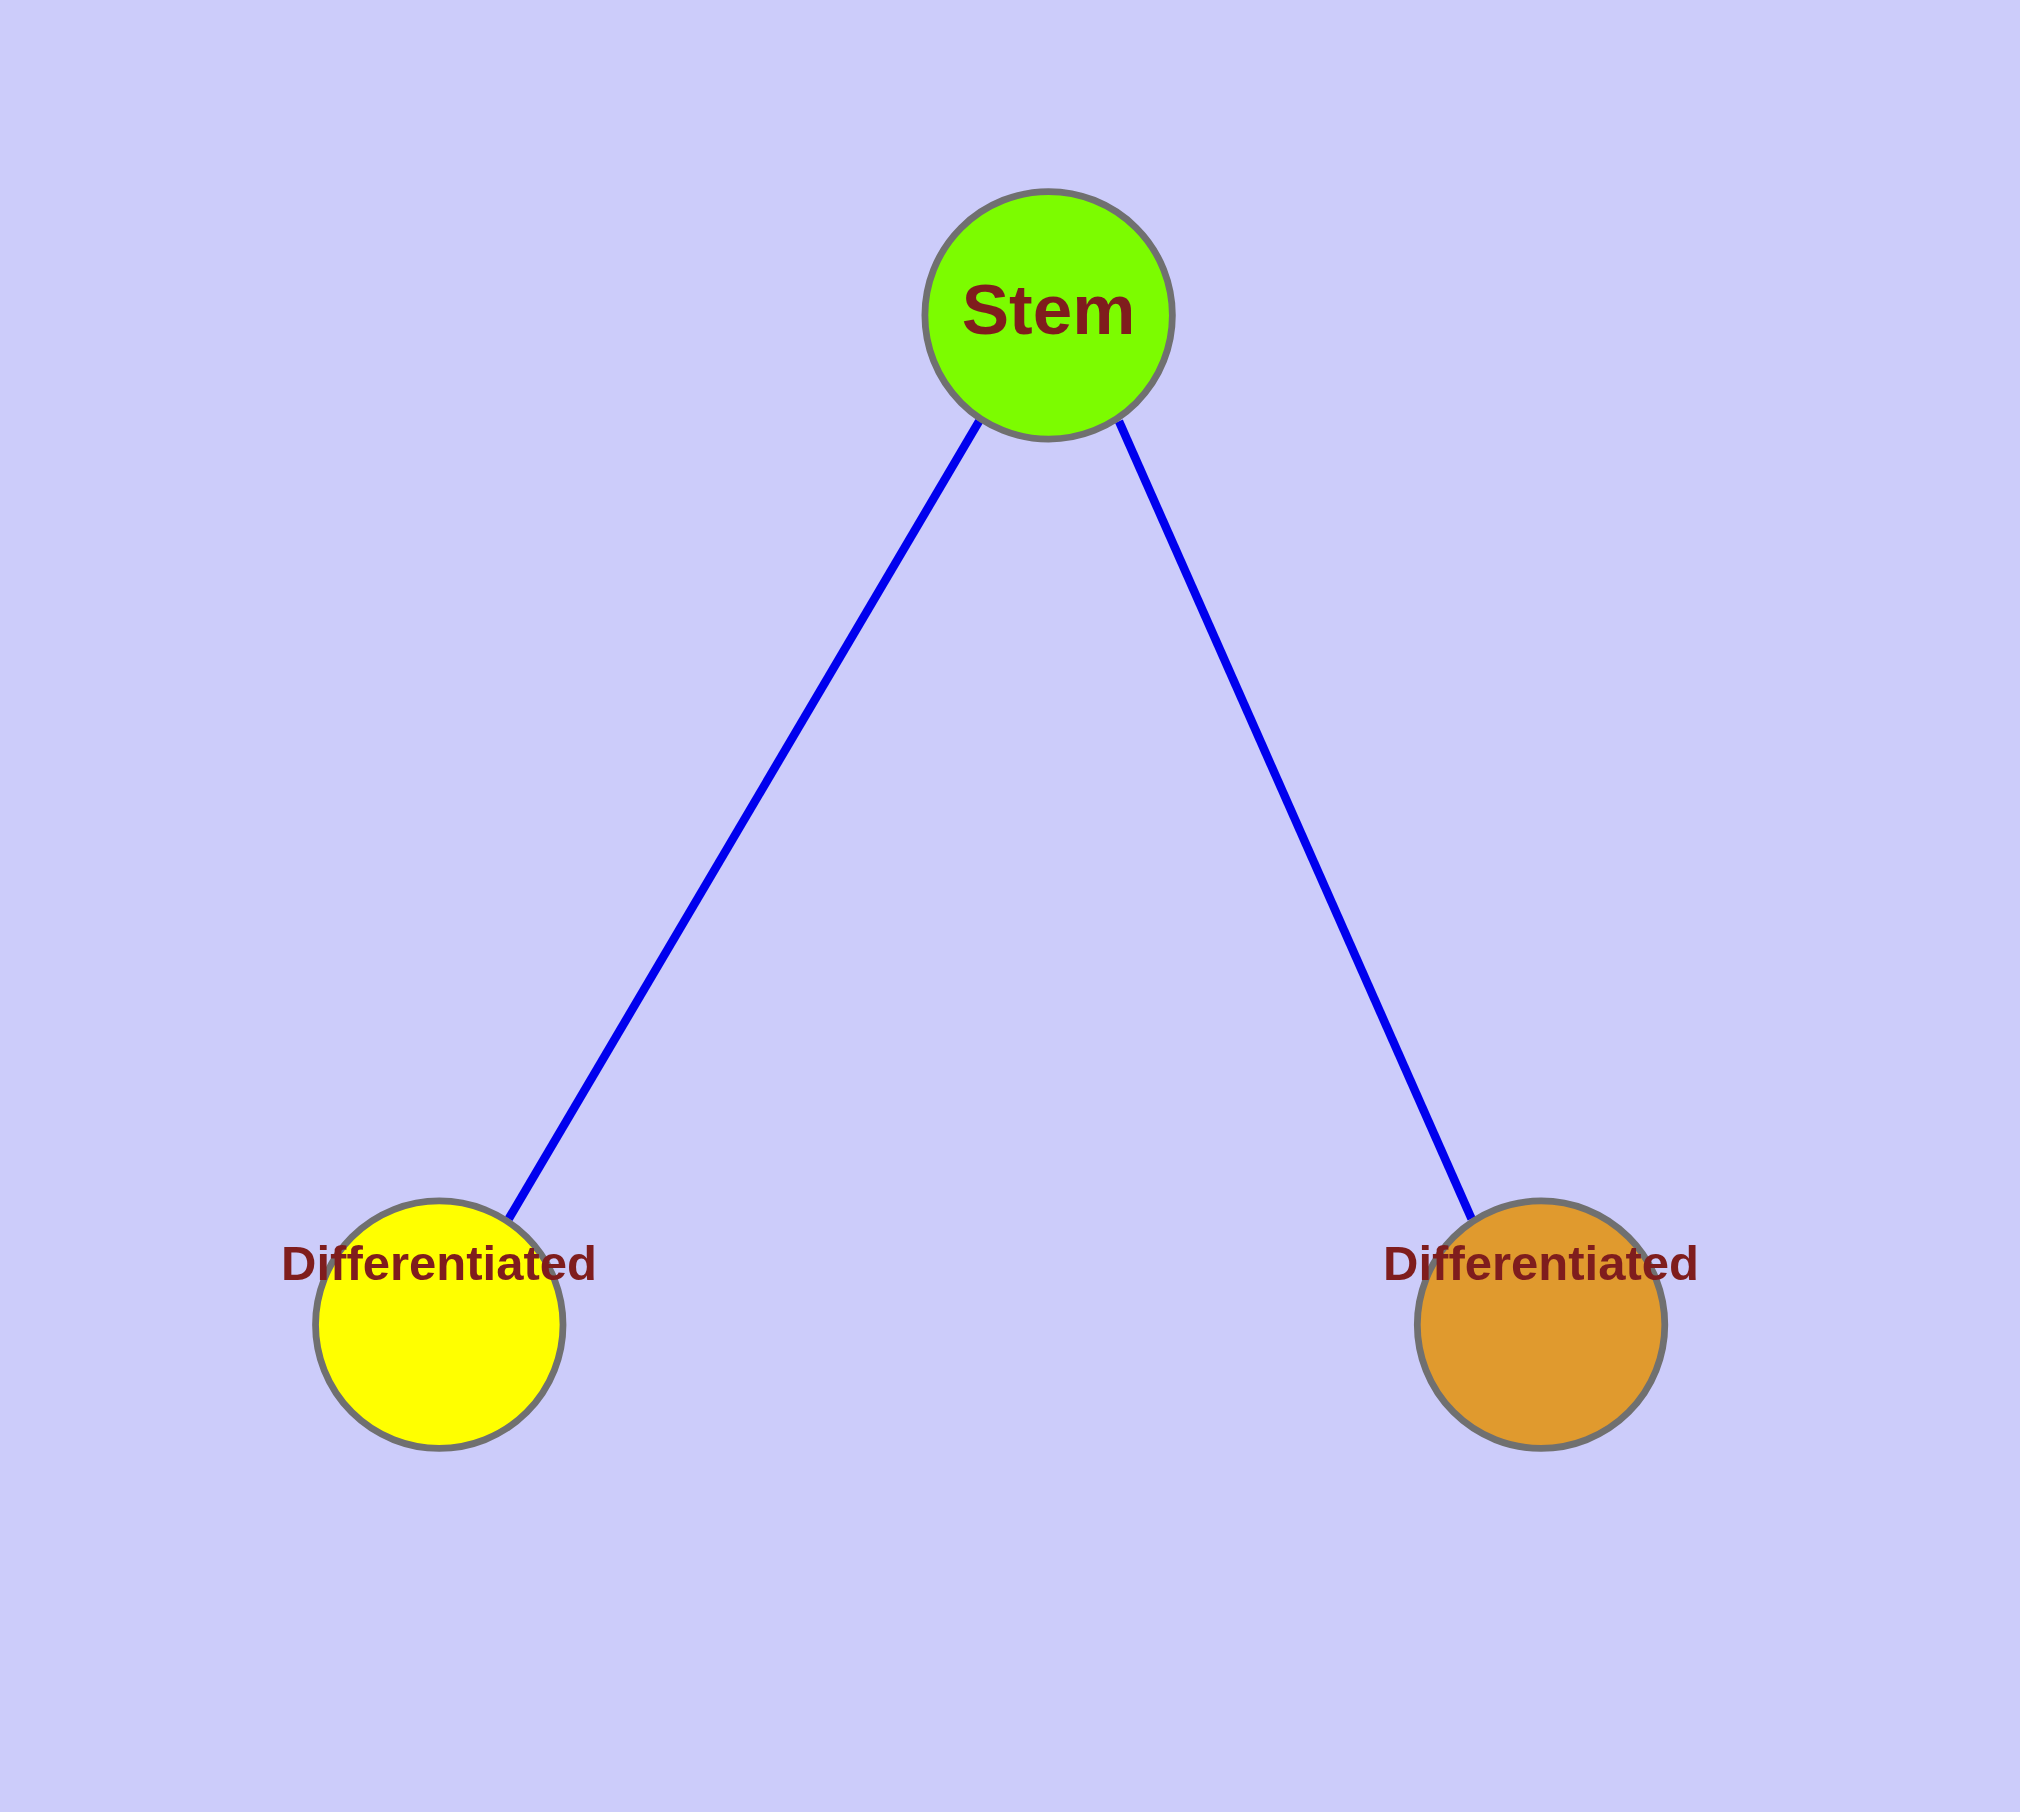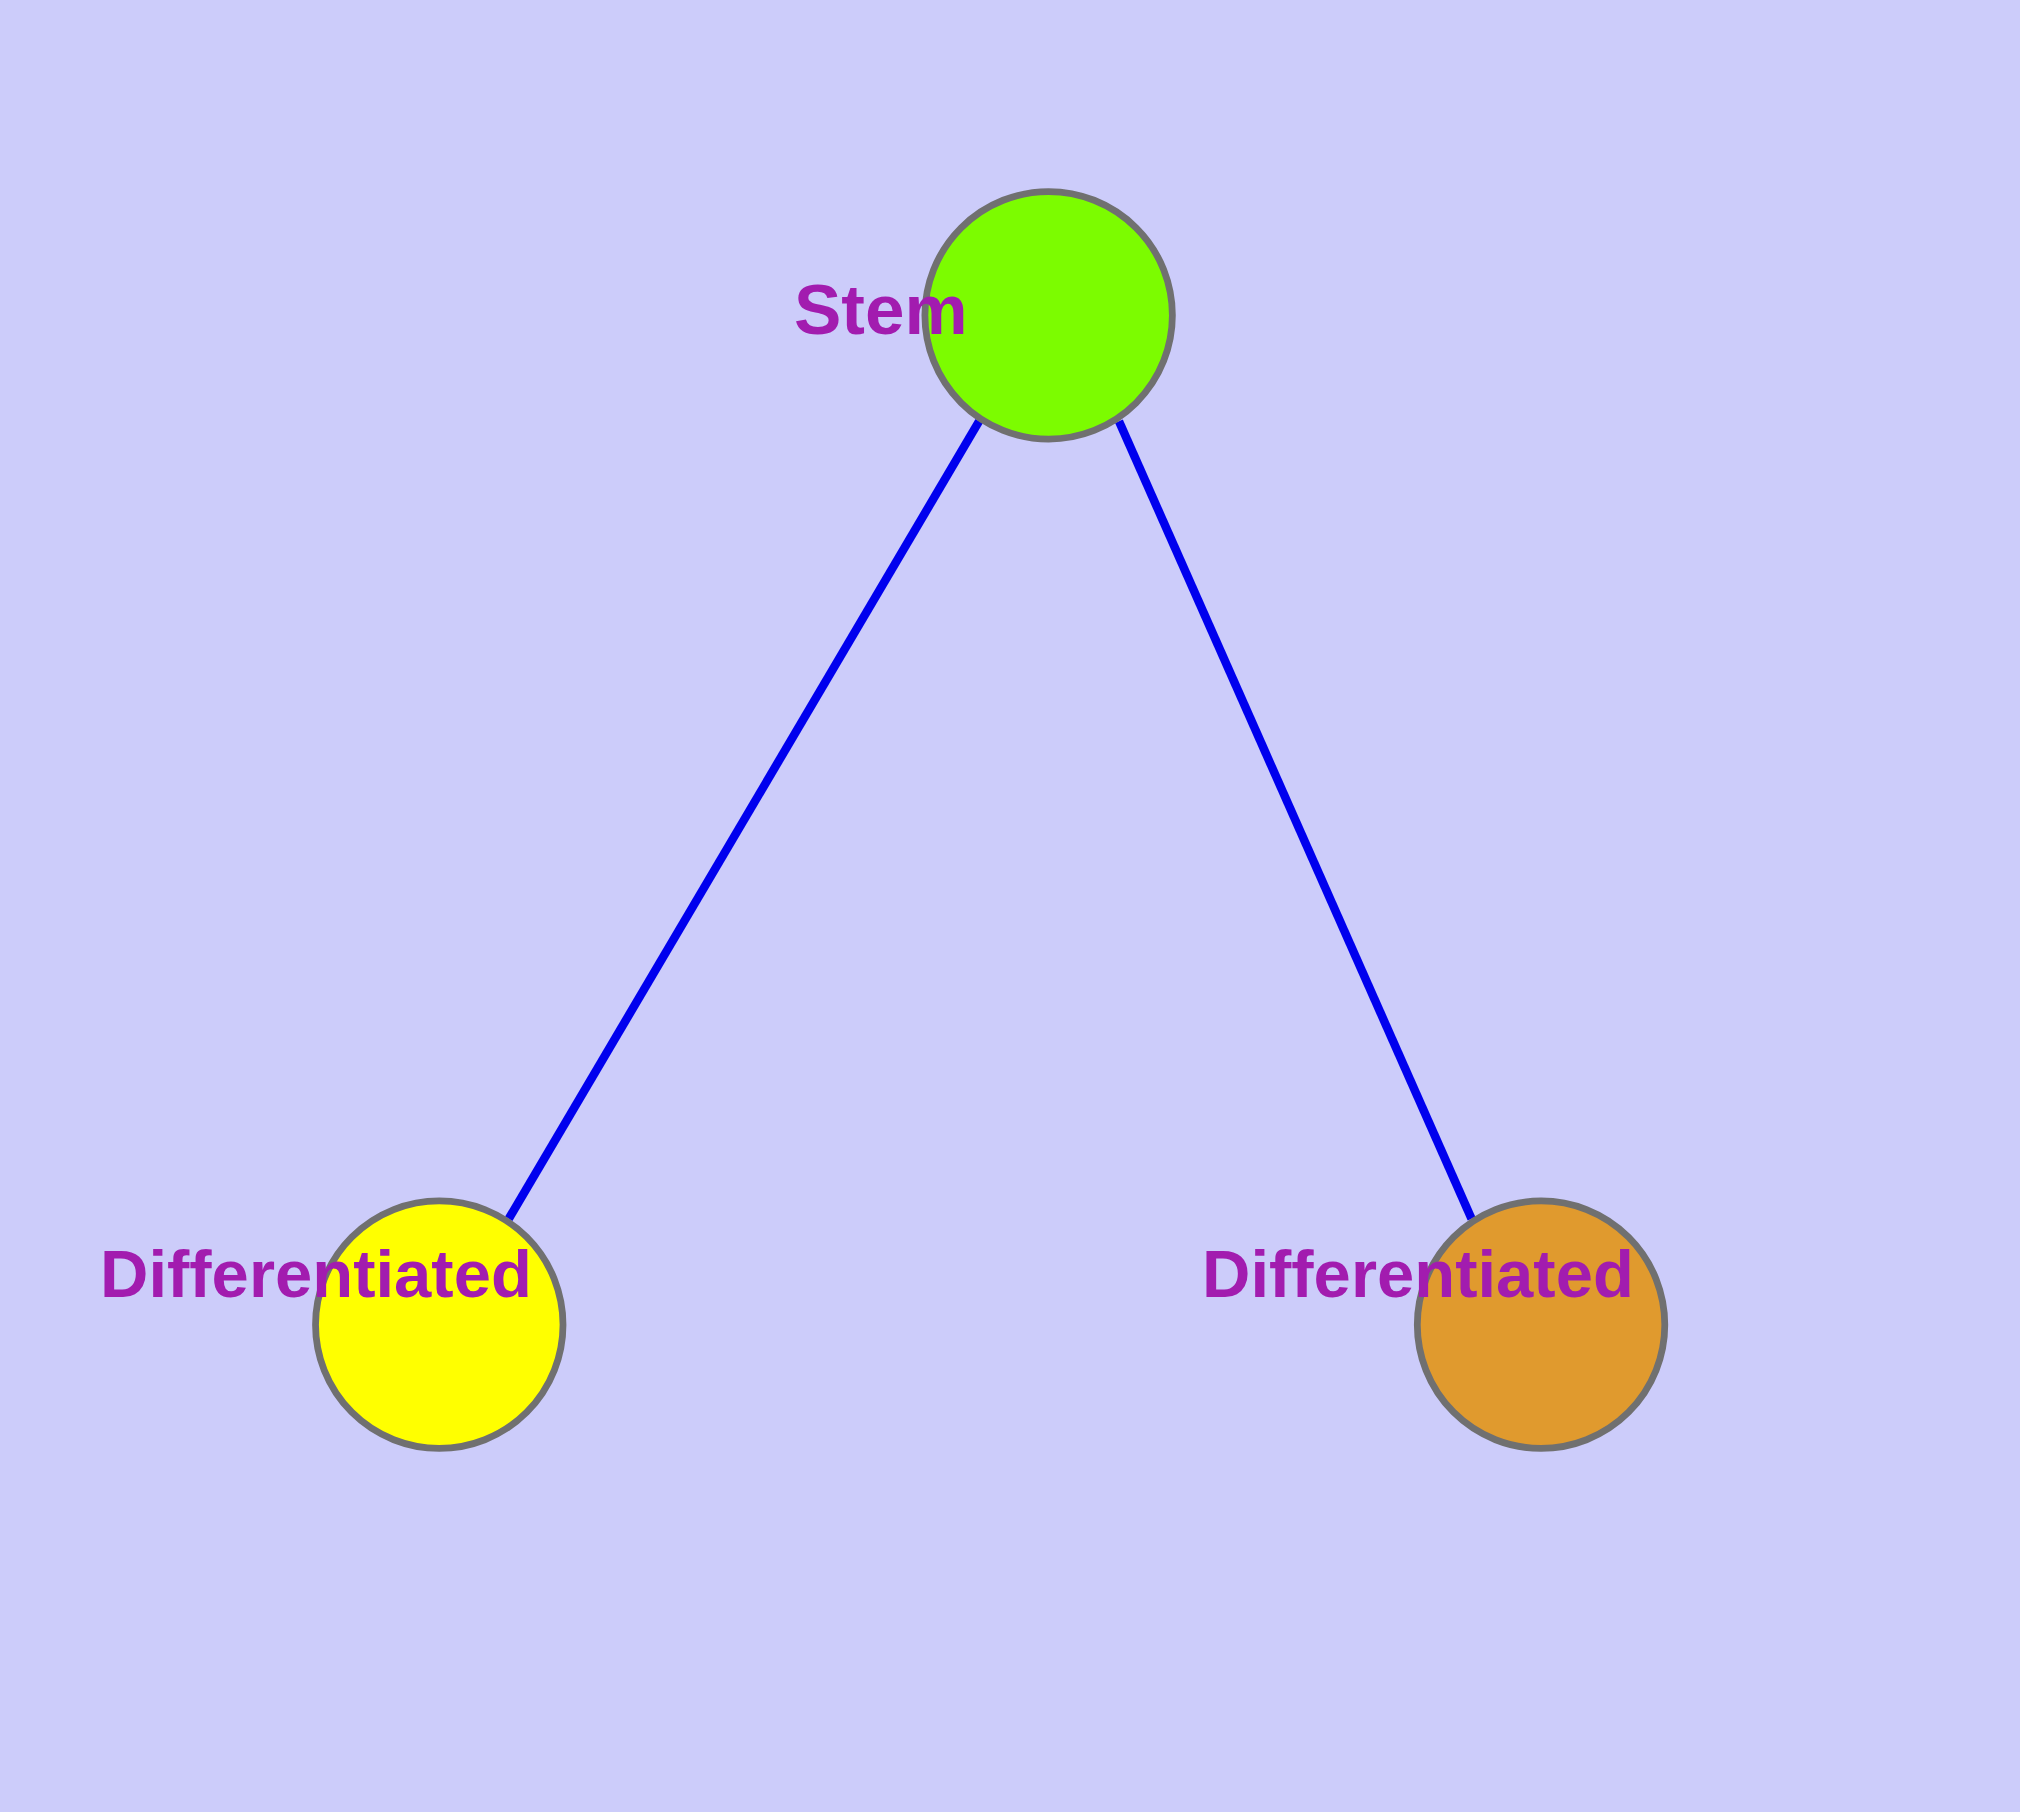--- a/index.html
+++ b/index.html
@@ -18,33 +18,33 @@
   }
   #graph-svg {
     position: absolute;
     left: 0;
     top: 0;
     width: 2021px;
     height: 1812px;
   }
   .node-label {
     position: absolute;
-    text-align: left;
+    text-align: center;
     font-family: "Liberation Sans", "DejaVu Sans", sans-serif;
     font-weight: bold;
-    color: #a21caf;
+    color: #7f1d1d;
     white-space: nowrap;
     pointer-events: none;
     line-height: 1.12;
   }
   .label-stem {
     font-size: 71px;
   }
   .label-leaf {
-    font-size: 67px;
+    font-size: 49px;
   }
 </style>
 </head>
 <body>
 
 <div id="canvas">
 
   <svg id="graph-svg" viewBox="0 0 2384 2138">
 
     <g>

